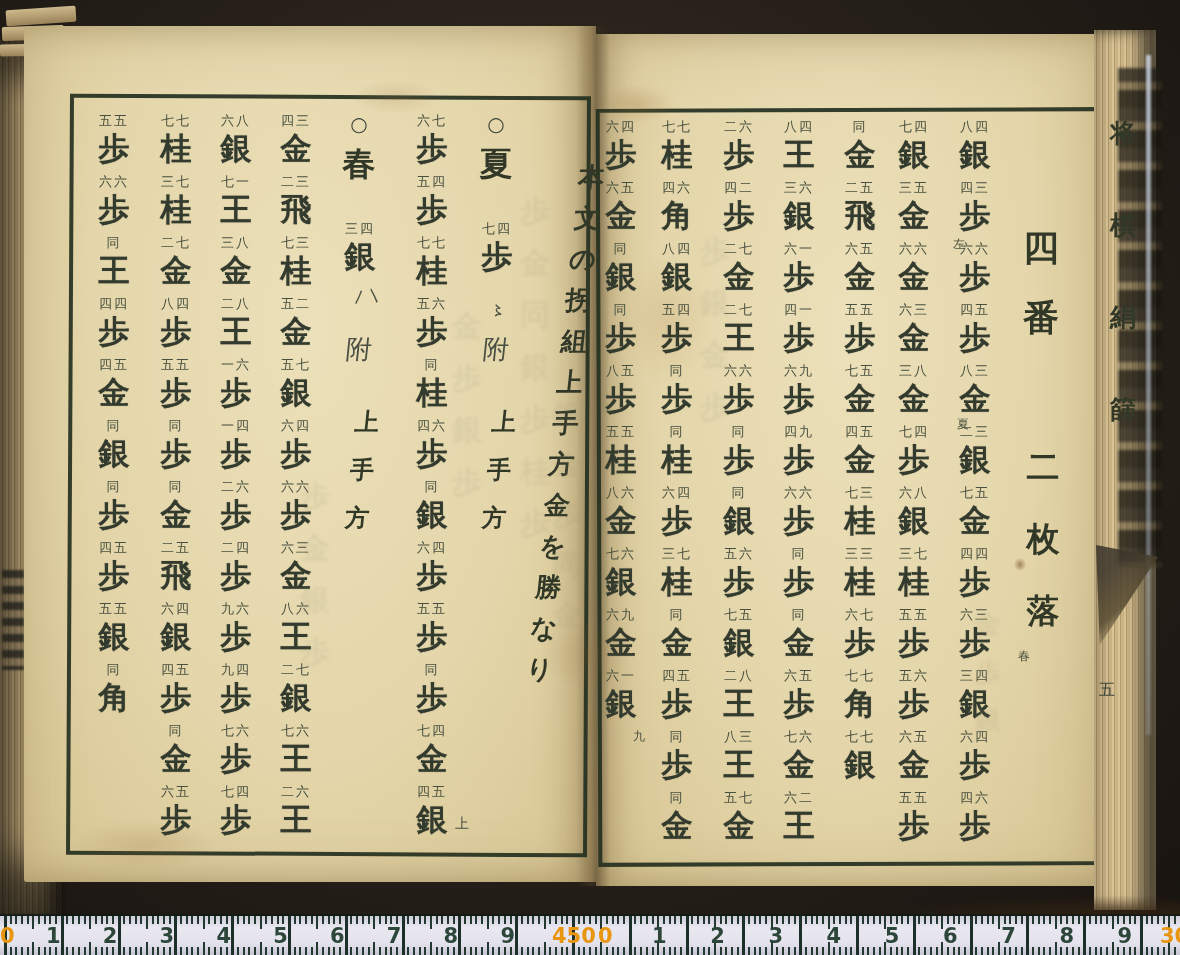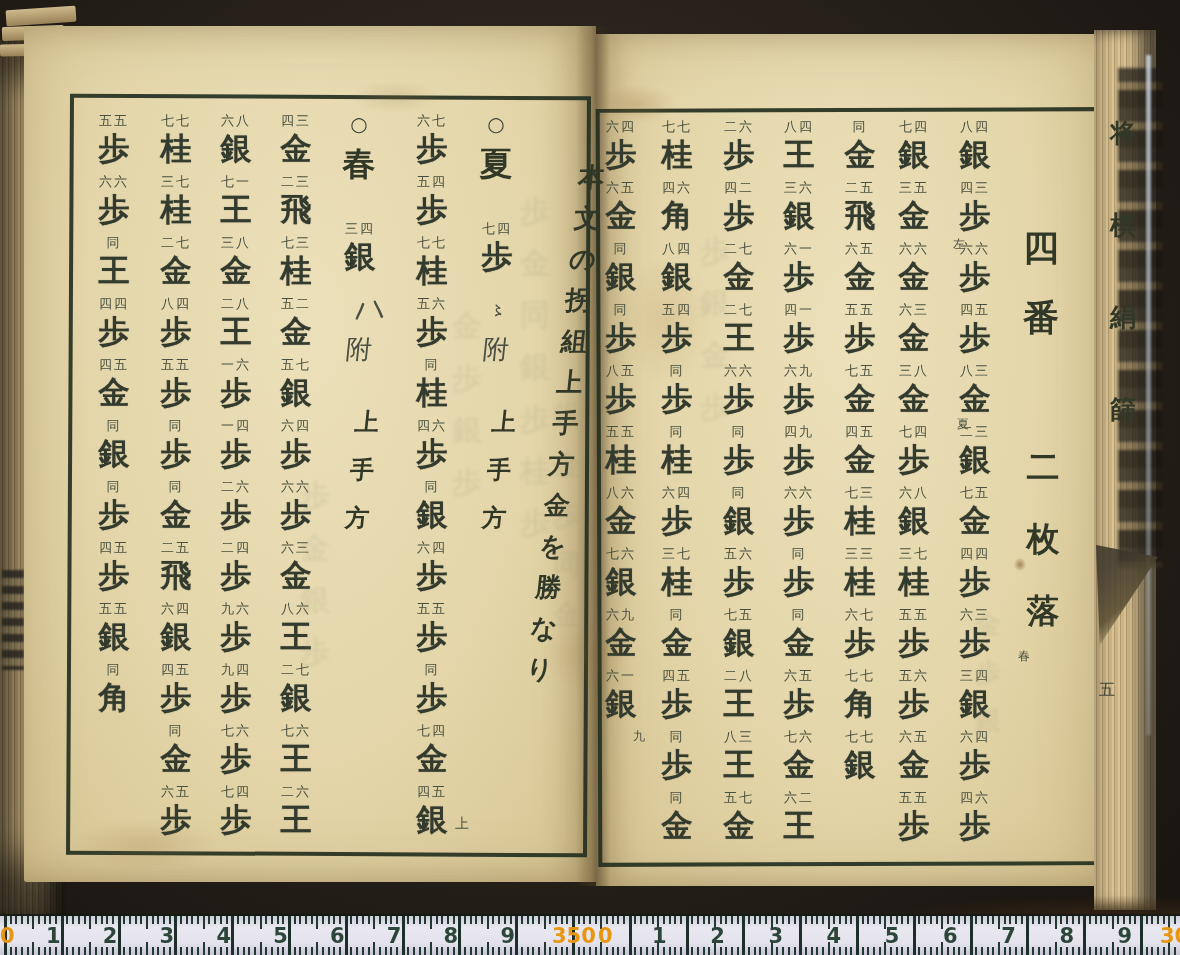--- a/index.html
+++ b/index.html
@@ -482,21 +482,21 @@
       <div class="vcol" style="left: 336px; top: 112px; width: 46px;">
         <div style="font-size: 20px; height: 30px; color: rgb(61, 68, 58);">○</div>
         <div class="bigchar" style="font-size: 33px;">春</div>
       </div>
       <div class="vcol" style="left: 336px; top: 222px; width: 48px;">
         <div class="move" style="height: 64px;">
           <div class="sq">三四</div>
           <div class="pc">銀</div>
         </div>
       </div>
-      <div style="position: absolute; left: 352px; top: 300px; font-size: 18px; color: rgb(74, 80, 67); font-weight: bold;">〳〵</div>
+      <div style="position: absolute; left: 352px; top: 288px; font-size: 15px; color: rgb(74, 80, 67);">〳〵</div>
       <div class="cursive" style="position: absolute; left: 346px; top: 332px; font-size: 26px; color: rgb(74, 80, 67);">附</div>
       <div class="vcol cursive" style="left: 338px; top: 408px; width: 46px;">
         <div class="bigchar" style="font-size: 24px; height: 48px; line-height: 28px;">上</div>
         <div class="bigchar" style="font-size: 24px; height: 48px; line-height: 28px;">手</div>
         <div class="bigchar" style="font-size: 24px; height: 48px; line-height: 28px;">方</div>
       </div>
       <div class="vcol" style="left: 408px; top: 114px; width: 48px;">
         <div class="move" style="height: 61px;">
           <div class="sq">六七</div>
           <div class="pc">歩</div>
@@ -1181,21 +1181,21 @@
       <div class="rnum hundred" style="left: 0px;">0</div>
       <div class="rnum" style="left: 46px;">1</div>
       <div class="rnum" style="left: 102.8px;">2</div>
       <div class="rnum" style="left: 159.6px;">3</div>
       <div class="rnum" style="left: 216.4px;">4</div>
       <div class="rnum" style="left: 273.2px;">5</div>
       <div class="rnum" style="left: 330px;">6</div>
       <div class="rnum" style="left: 386.8px;">7</div>
       <div class="rnum" style="left: 443.6px;">8</div>
       <div class="rnum" style="left: 500.4px;">9</div>
-      <div class="rnum hundred" style="left: 552px;">350</div>
+      <div class="rnum hundred" style="left: 552px;">450</div>
       <div class="rnum hundred" style="left: 598px;">0</div>
       <div class="rnum" style="left: 652px;">1</div>
       <div class="rnum" style="left: 710.2px;">2</div>
       <div class="rnum" style="left: 768.4px;">3</div>
       <div class="rnum" style="left: 826.6px;">4</div>
       <div class="rnum" style="left: 884.8px;">5</div>
       <div class="rnum" style="left: 943px;">6</div>
       <div class="rnum" style="left: 1001.2px;">7</div>
       <div class="rnum" style="left: 1059.4px;">8</div>
       <div class="rnum" style="left: 1117.6px;">9</div>

